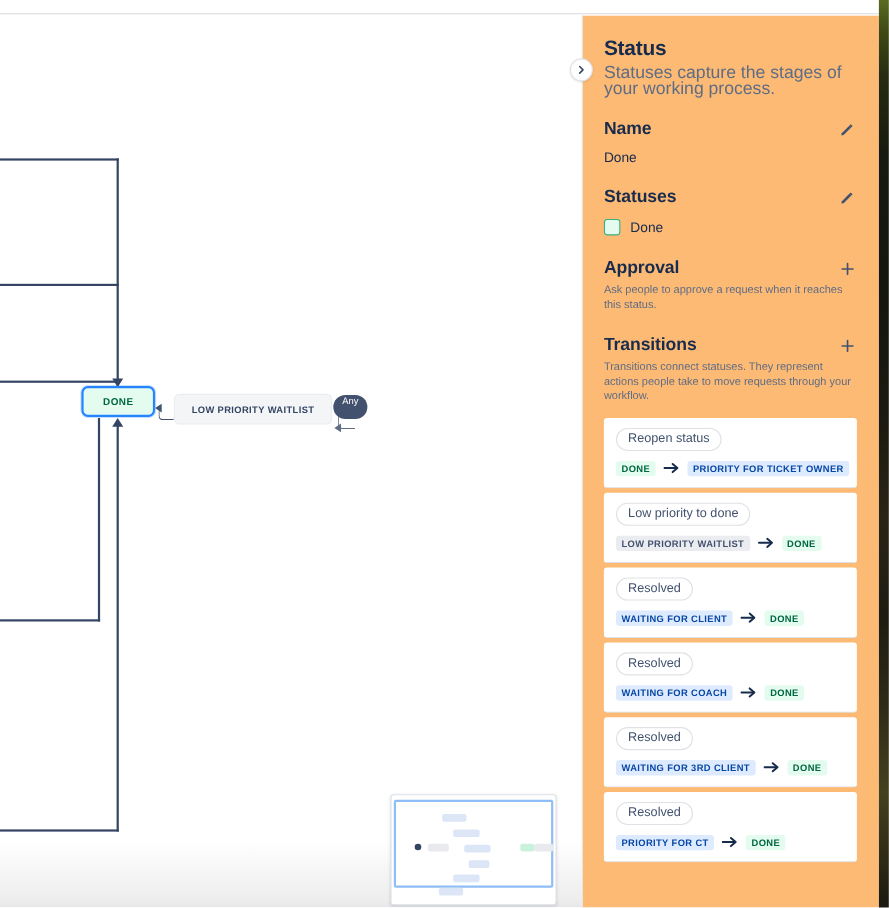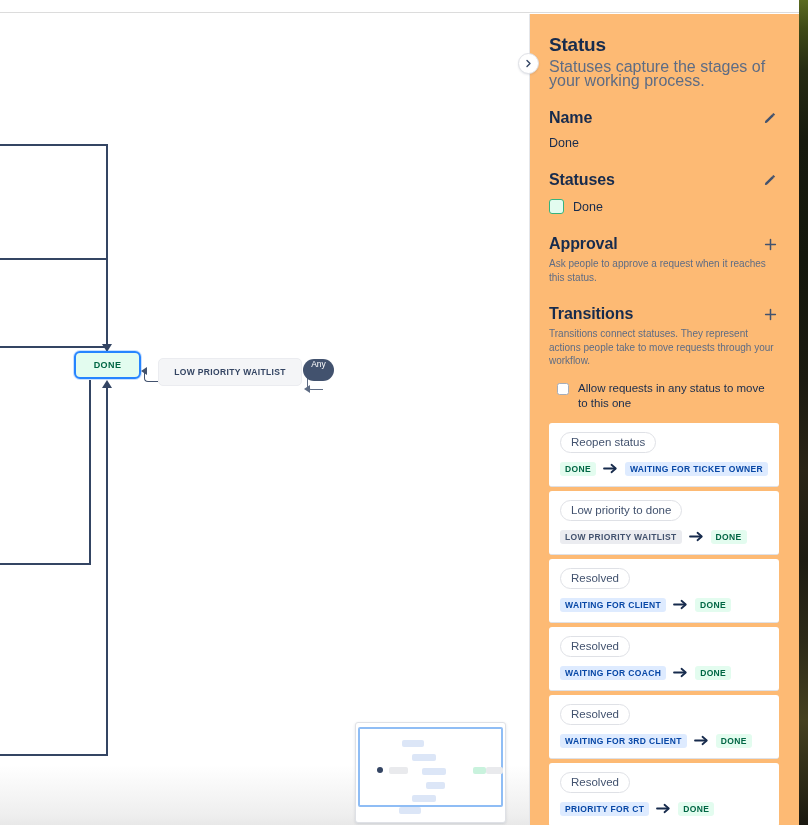--- a/index.html
+++ b/index.html
@@ -382,35 +382,31 @@
       <div class="section-head">
         <span class="section-label">Transitions</span>
         <span class="icon-btn">
           <svg width="13" height="13" viewBox="0 0 13 13">
             <path d="M6.5 1.6 V11.4 M1.6 6.5 H11.4" stroke="#42526e" stroke-width="1.5" stroke-linecap="round"></path>
           </svg>
         </span>
       </div>
       <div class="section-desc">Transitions connect statuses. They represent actions people take to move requests through your workflow.</div>
 
-      <div class="allow-row">
-        <span class="checkbox"></span>
-        <span class="allow-label">Allow requests in any status to move to this one</span>
-      </div>
 
       <div id="transition-list">
           <div class="tcard"><div class="tname">Reopen status</div><div class="tflow">
               <span class="badge green">DONE</span>
               <span class="arrow-ico">
                 <svg width="15" height="11" viewBox="0 0 15 11">
                   <path d="M1 5.5 H12" stroke="#172b4d" stroke-width="1.8" stroke-linecap="round"></path>
                   <path d="M8.5 1.8 L12.8 5.5 L8.5 9.2" fill="none" stroke="#172b4d" stroke-width="1.8" stroke-linecap="round" stroke-linejoin="round"></path>
                 </svg>
               </span>
-              <span class="badge blue">WAITING FOR TICKET OWNER</span>
+              <span class="badge blue">PRIORITY FOR TICKET OWNER</span>
             </div></div>
           <div class="tcard"><div class="tname">Low priority to done</div><div class="tflow">
               <span class="badge grey">LOW PRIORITY WAITLIST</span>
               <span class="arrow-ico">
                 <svg width="15" height="11" viewBox="0 0 15 11">
                   <path d="M1 5.5 H12" stroke="#172b4d" stroke-width="1.8" stroke-linecap="round"></path>
                   <path d="M8.5 1.8 L12.8 5.5 L8.5 9.2" fill="none" stroke="#172b4d" stroke-width="1.8" stroke-linecap="round" stroke-linejoin="round"></path>
                 </svg>
               </span>
               <span class="badge green">DONE</span>

